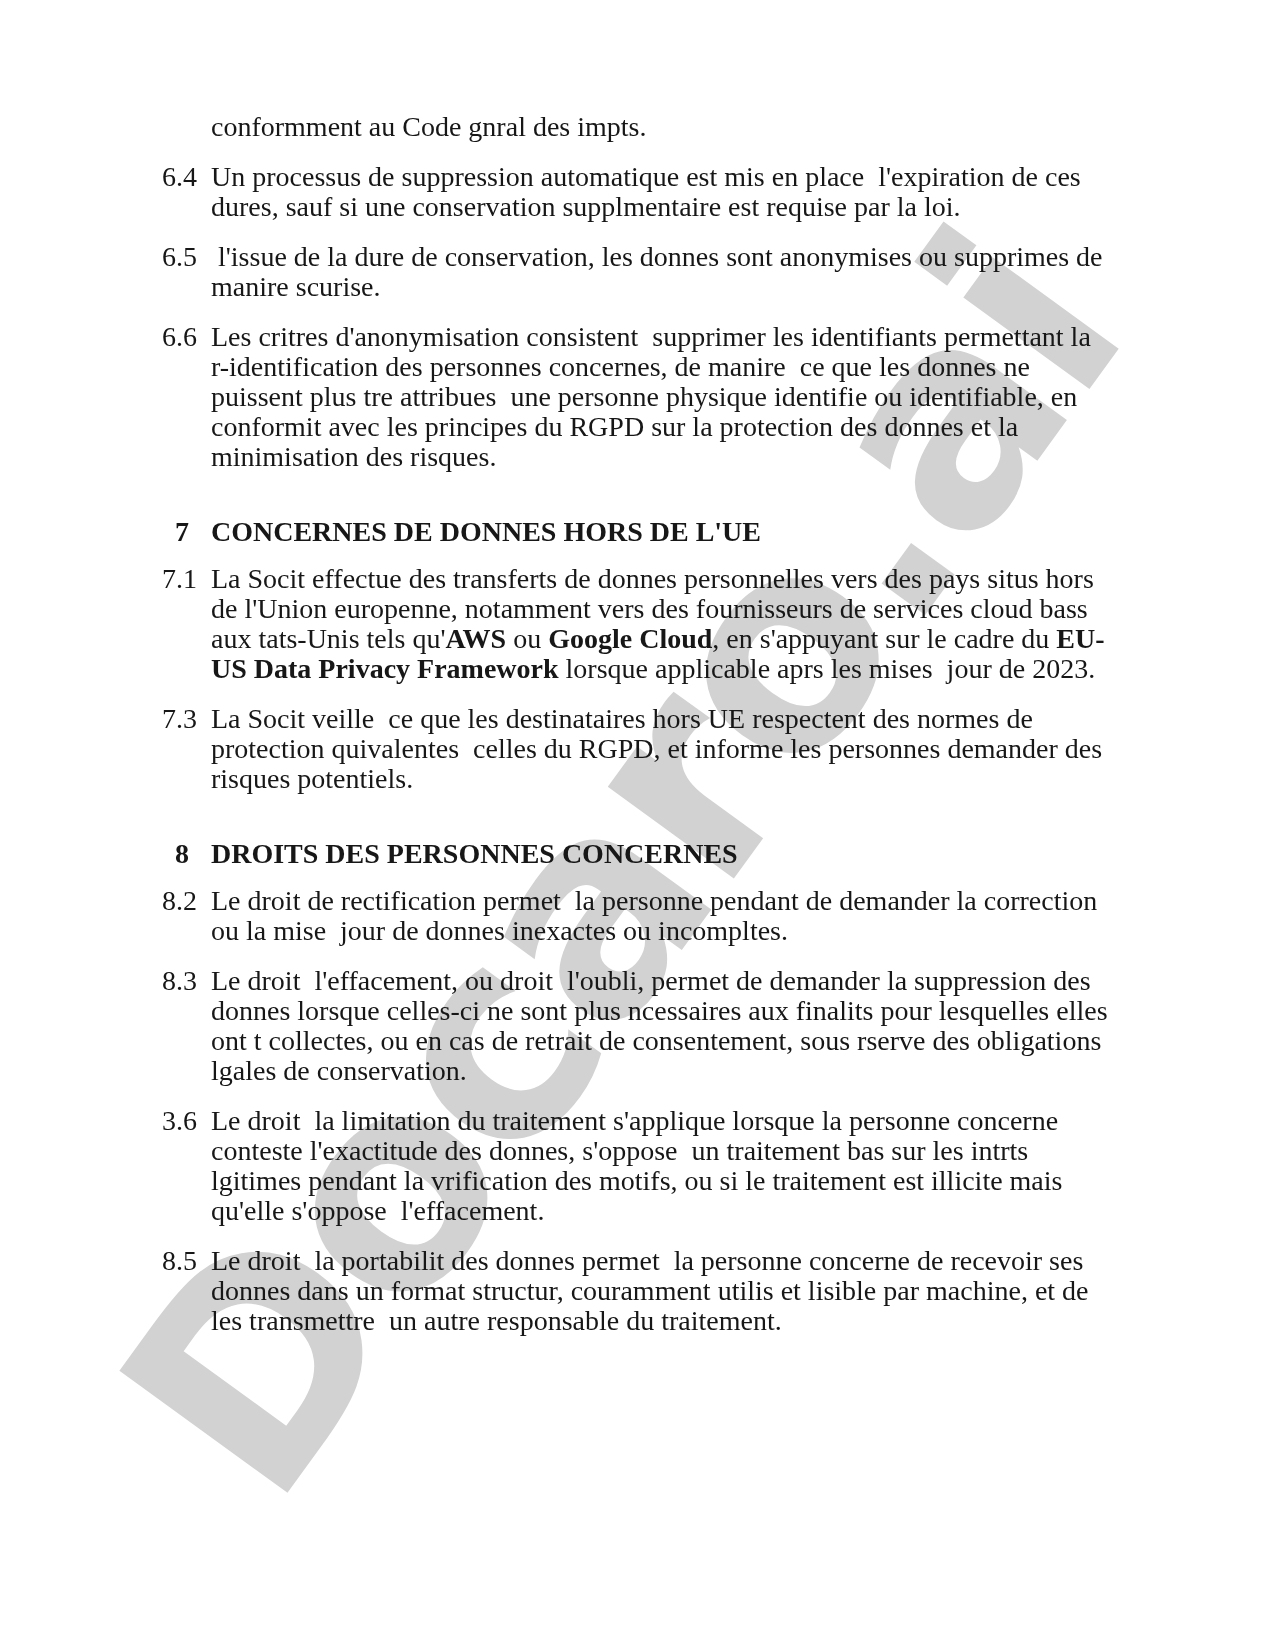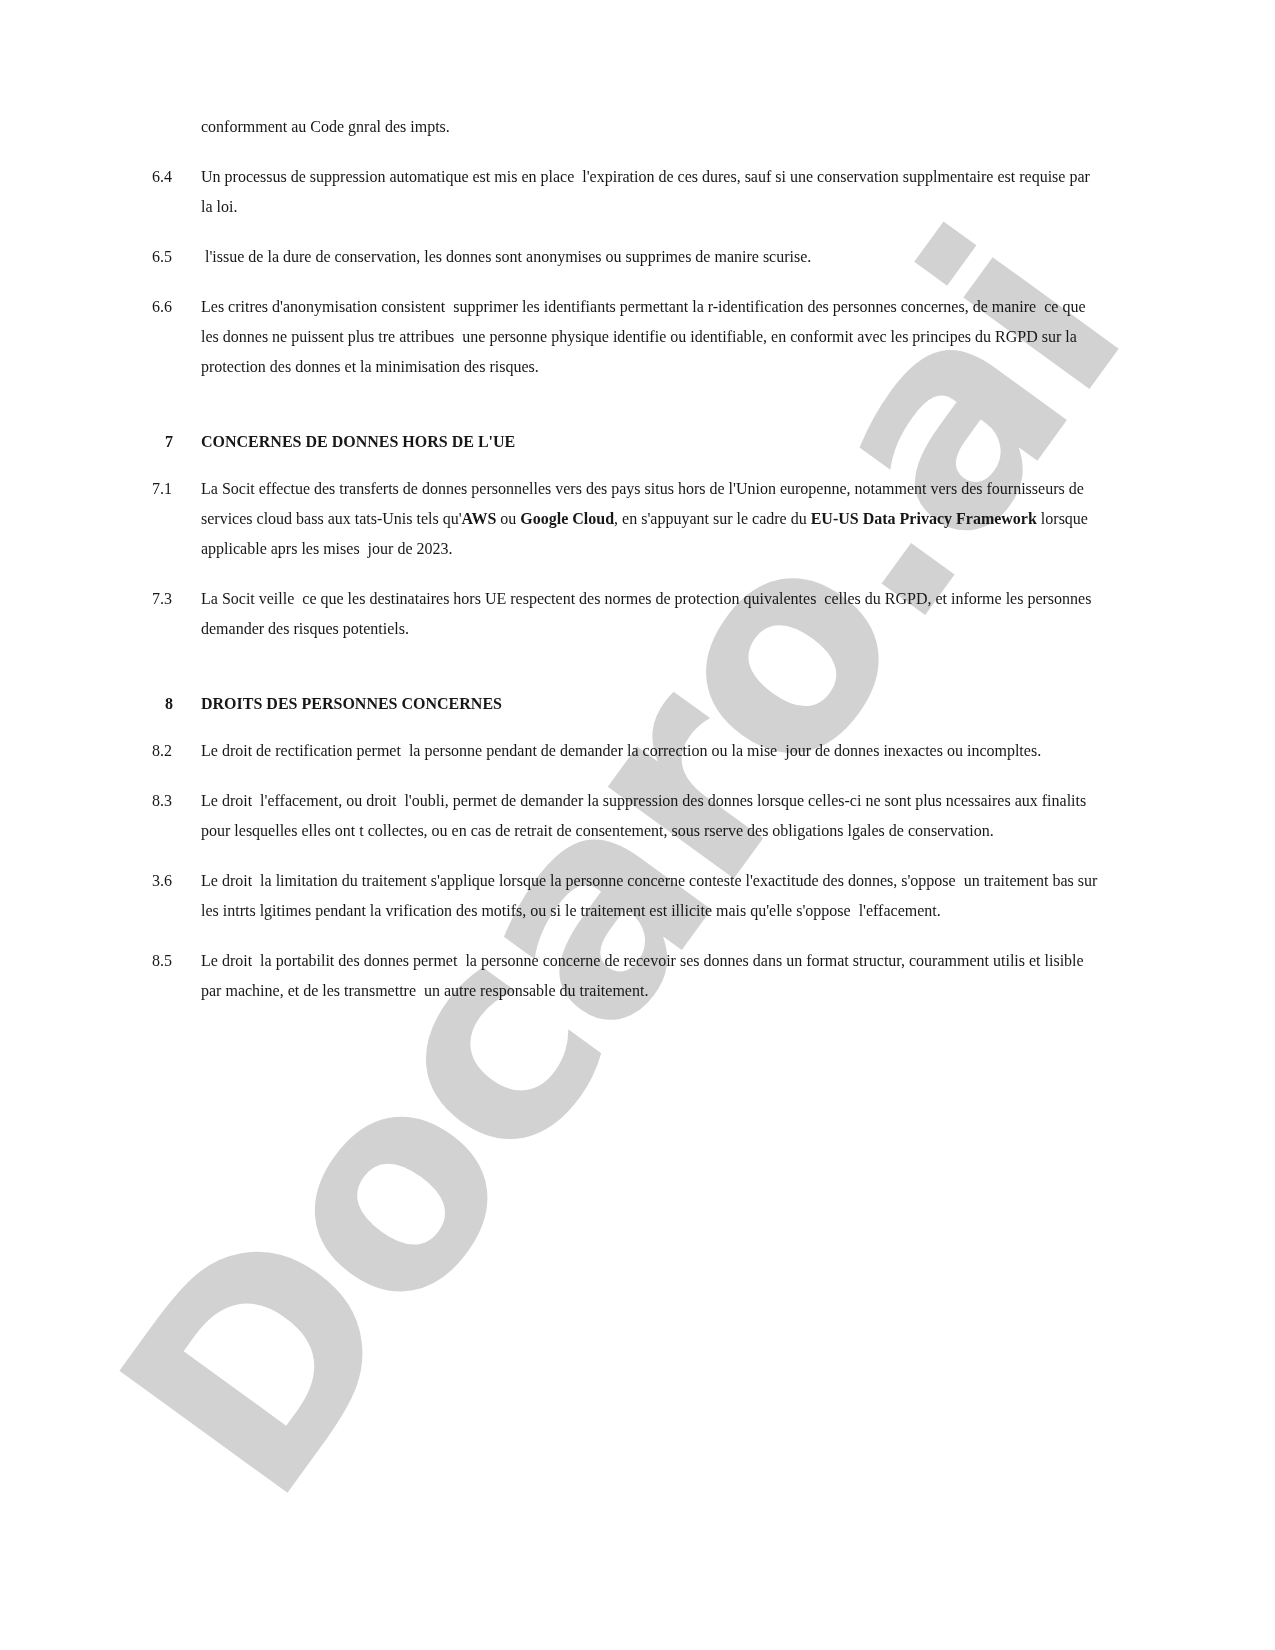--- a/index.html
+++ b/index.html
@@ -22,25 +22,25 @@
     font-weight: bold;
     font-size: 285px;
     letter-spacing: -8px;
     color: #d2d2d2;
     white-space: nowrap;
     z-index: 0;
     user-select: none;
   }
   .content {
     position: absolute;
-    left: 152px;
+    left: 162px;
     top: 112px;
     width: 952px;
     z-index: 1;
-    font-size: 16px;
+    font-size: 28px;
     line-height: 30px;
   }
   .block {
     display: grid;
     grid-template-columns: 49px 900px;
     margin: 0 0 20px 0;
   }
   .block .num {
     white-space: nowrap;
   }

